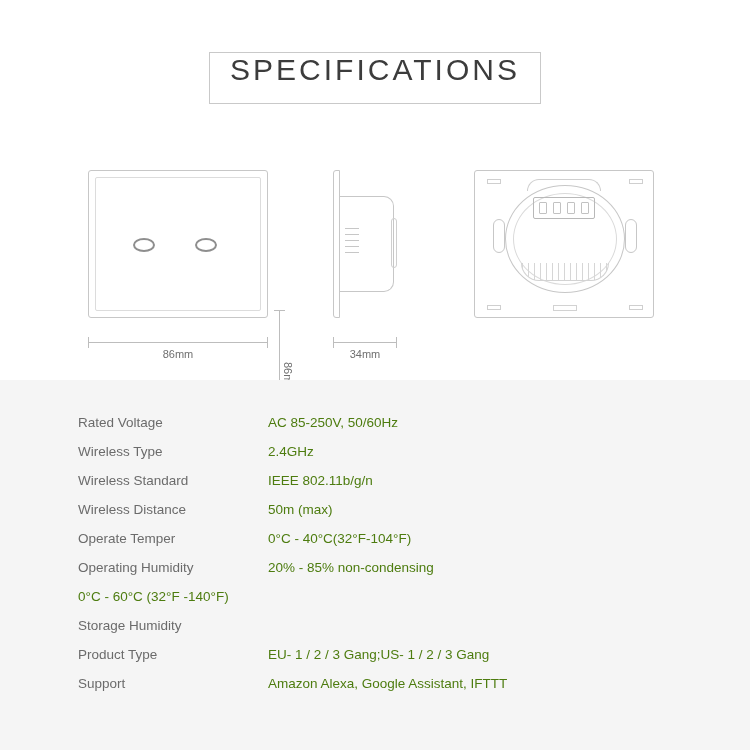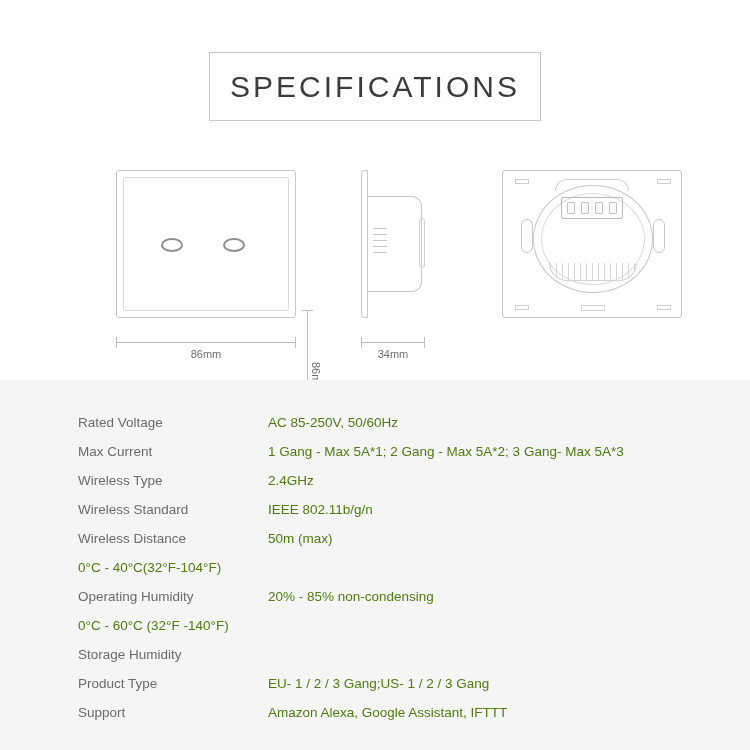--- a/index.html
+++ b/index.html
@@ -19,43 +19,41 @@
     height: 750px;
     background: #ffffff;
   }
 
   
   .title-wrap {
     position: absolute;
     left: 209px;
     top: 52px;
     width: 332px;
-    height: 69px;
+    height: 52px;
     border: 1px solid #c9c9c9;
     box-sizing: border-box;
     display: flex;
-    align-items: center;
     justify-content: center;
   }
   .title-text {
     font-size: 30px;
     letter-spacing: 3px;
     color: #3c3c3c;
     font-weight: 400;
     font-family: "Liberation Sans", sans-serif;
   }
 
   
   .drawings {
     position: absolute;
     left: 0;
     top: 140px;
     width: 617px;
     height: 240px;
-    margin-left: 28px;
   }
 
   
   .front-view {
     position: absolute;
     left: 88px;
     top: 30px;
     width: 180px;
     height: 148px;
   }
@@ -475,36 +473,33 @@
   </div>
 
   <div class="spec-section">
     <div class="spec-table">
 
       <div class="spec-row">
         <div class="spec-label">Rated Voltage</div>
         <div class="spec-value">AC 85-250V, 50/60Hz</div>
       </div>
       <div class="spec-row">
-        <div class="spec-label">Max Current</div>
-        <div class="spec-value">1 Gang - Max 5A*1; 2 Gang - Max 5A*2; 3 Gang- Max 5A*3</div>
-      </div>
-      <div class="spec-row">
         <div class="spec-label">Wireless Type</div>
         <div class="spec-value">2.4GHz</div>
       </div>
       <div class="spec-row">
         <div class="spec-label">Wireless Standard</div>
         <div class="spec-value">IEEE 802.11b/g/n</div>
       </div>
       <div class="spec-row">
         <div class="spec-label">Wireless Distance</div>
         <div class="spec-value">50m (max)</div>
       </div>
       <div class="spec-row">
+        <div class="spec-label">Operate Temper</div>
         <div class="spec-value">0°C - 40°C(32°F-104°F)</div>
       </div>
       <div class="spec-row">
         <div class="spec-label">Operating Humidity</div>
         <div class="spec-value">20% - 85% non-condensing</div>
       </div>
       <div class="spec-row">
         <div class="spec-value">0°C - 60°C (32°F -140°F)</div>
       </div>
       <div class="spec-row">

